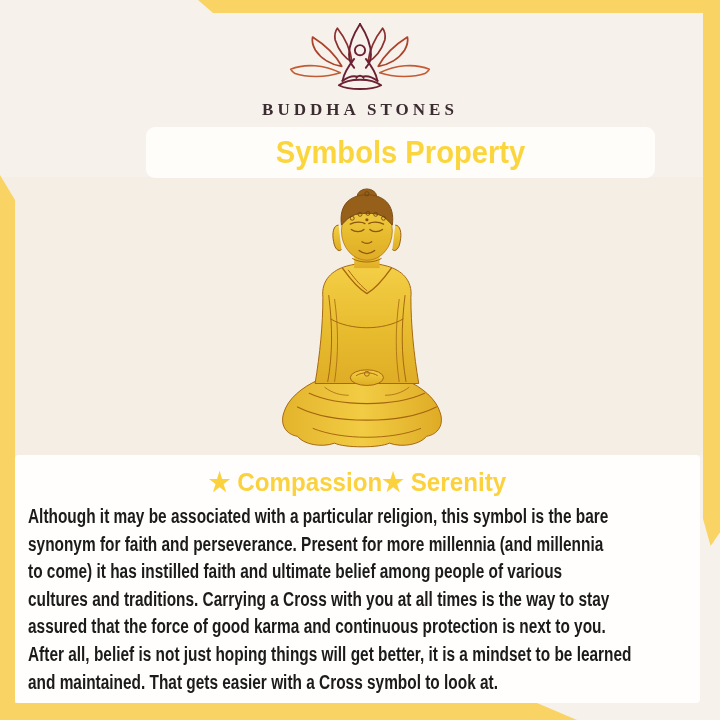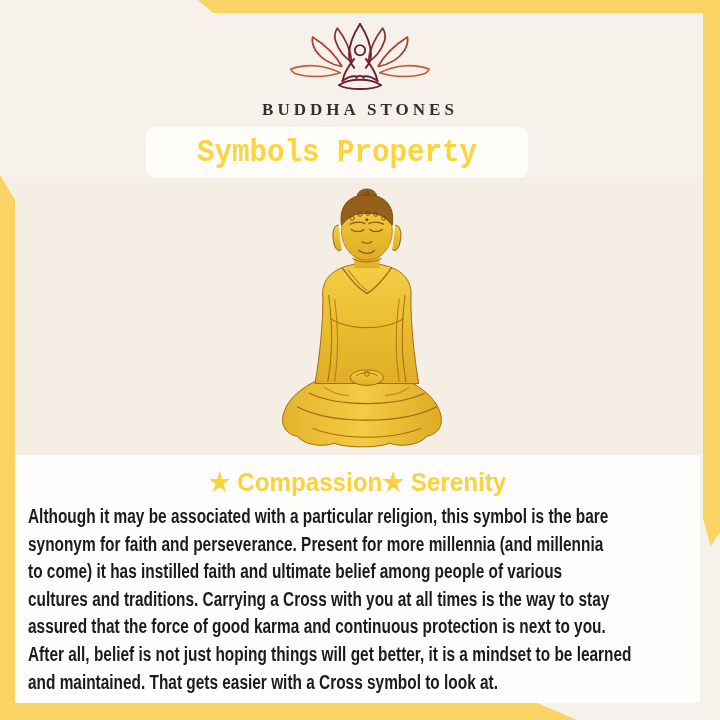--- a/index.html
+++ b/index.html
@@ -23,22 +23,22 @@
   
   .header { position:absolute; top:0; left:0; width:720px; text-align:center; }
   .logo { margin-top:21px; }
   .brand-name {
     margin-top:2px; font-family:"Liberation Serif", serif; font-weight:600;
     font-size:17px; letter-spacing:4px; color:var(--brand_text);
   }
 
   
   .title-banner {
-    position:absolute; left:146px; top:127px; width:382px; height:51px;
-    background:var(--box_bg); border-radius:9px; text-align:center;font-family:Liberation Mono, monospace;
+    position:absolute; left:146px; top:127px; width:509px; height:51px;
+    background:var(--box_bg); border-radius:9px; text-align:center;
   }
   .title-banner span {
     display:block; line-height:51px; font-size:31px; font-weight:bold;
     color:var(--title_yellow); transform:scaleX(0.94); transform-origin:center;
   }
 
   
   .buddha { position:absolute; left:274px; top:186px; }
 
   

